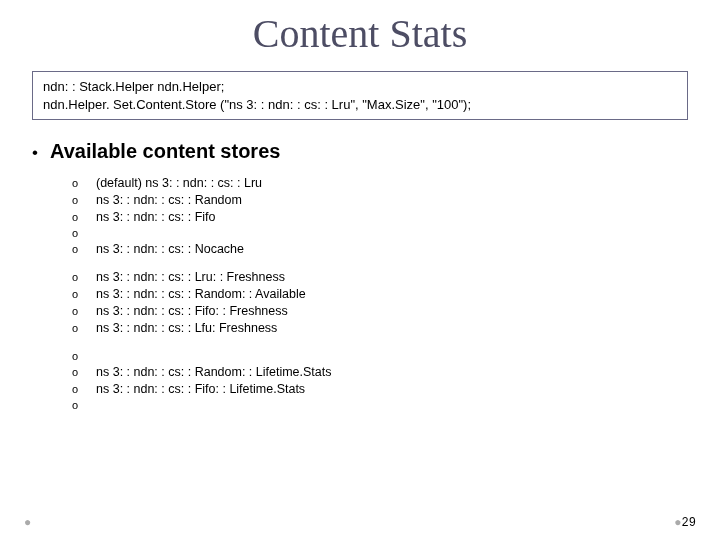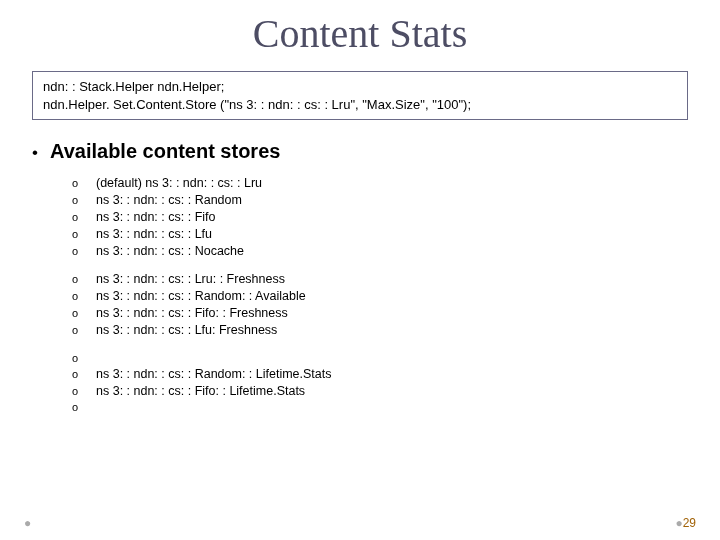--- a/index.html
+++ b/index.html
@@ -72,21 +72,22 @@
     display: flex;
     justify-content: space-between;
     padding: 0 24px;
     font-size: 12px;
     color: #888;
   }
   .footer .dot {
     color: #aaa;
   }
   .page-num {
-    color: #a16207;
+    color: #000000;
+    font-family: Liberation Mono, monospace;
   }
 </style>
 </head>
 <body>
 
 <h1 class="title">Content Stats</h1>
 
 <div class="code-box">
   <div>ndn: : Stack.Helper ndn.Helper;</div>
   <div>ndn.Helper. Set.Content.Store ("ns 3: : ndn: : cs: : Lru", "Max.Size", "100");</div>
@@ -107,21 +108,20 @@
       <div class="subitem">
           <span class="marker">o</span>
           <span>ns 3: : ndn: : cs: : Random</span>
         </div>
       <div class="subitem">
           <span class="marker">o</span>
           <span>ns 3: : ndn: : cs: : Fifo</span>
         </div>
       <div class="subitem">
           <span class="marker">o</span>
-          <span>ns 3: : ndn: : cs: : Lfu</span>
         </div>
       <div class="subitem">
           <span class="marker">o</span>
           <span>ns 3: : ndn: : cs: : Nocache</span>
         </div>
     </div>
 
     <div class="sublist-group">
       <div class="subitem">
           <span class="marker">o</span>

